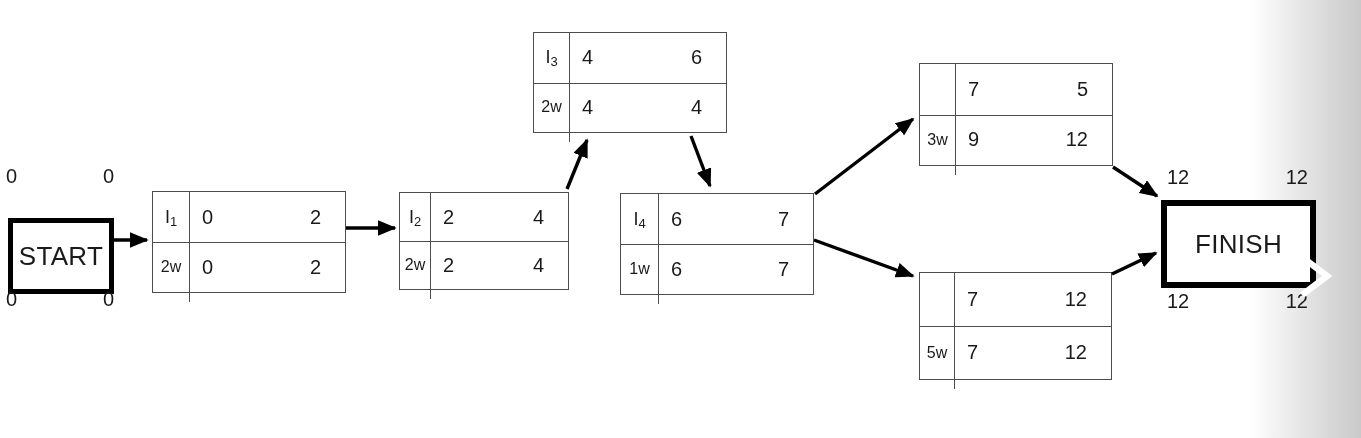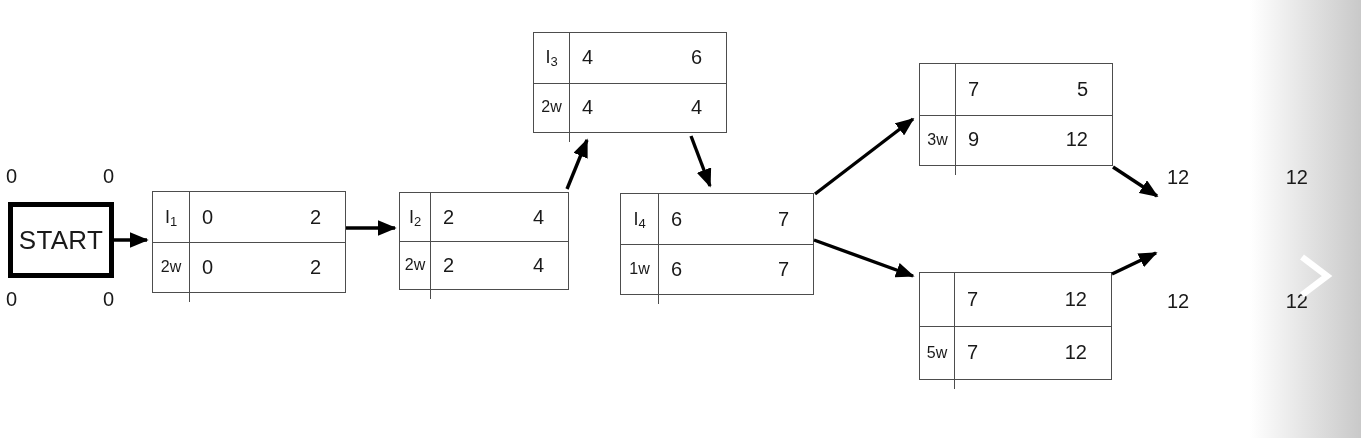--- a/index.html
+++ b/index.html
@@ -23,21 +23,21 @@
   
   .terminal {
     position: absolute;
     background: #ffffff;
     border: 5px solid #000000;
     box-sizing: border-box;
     display: flex; align-items: center; justify-content: center;
     font-size: 26px;
     letter-spacing: 0.3px;
   }
-  .start-node  { left: 8px;    top: 202px; width: 106px; height: 76px; }
+  .start-node  { left: 8px;    top: 218px; width: 106px; height: 76px; }
   .finish-node { left: 1161px; top: 200px; width: 155px; height: 88px; border-width: 6px; }
   
   .corner {
     position: absolute;
     font-size: 20px;
     width: 40px;
     color: #1a1a1a;
   }
   .ta-r { text-align: right; }
   .c-s-tl { left: 6px;    top: 165px; }
@@ -209,20 +209,23 @@
     <div class="vals vals-top">
       <span>7</span>
       <span>12</span>
     </div>
     <div class="vals vals-bottom">
       <span>7</span>
       <span>12</span>
     </div>
   </div>
 
+  <div class="terminal finish-node">
+    <span>FINISH</span>
+  </div>
   <span class="corner c-f-tl">12</span>
   <span class="corner c-f-tr ta-r">12</span>
   <span class="corner c-f-bl">12</span>
   <span class="corner c-f-br ta-r">12</span>
 
   <svg class="overlay" width="1361" height="438" viewBox="0 0 1361 438">
     <defs>
       <marker id="ah" viewBox="0 0 5.5 4.5" markerWidth="5.5" markerHeight="4.5" refX="5" refY="2.25" orient="auto">
         <path d="M0,0 L5.5,2.25 L0,4.5 Z" fill="#000000"></path>
       </marker>

